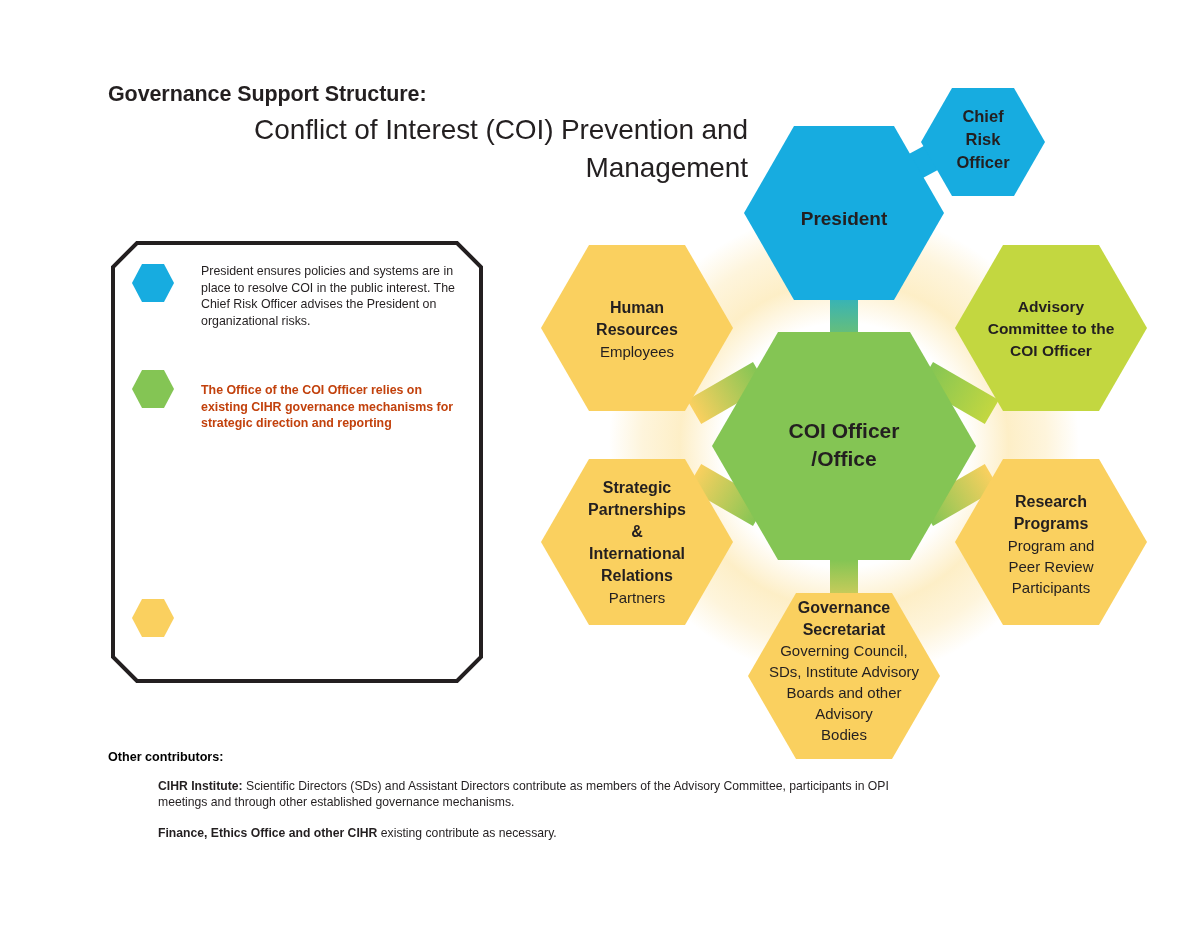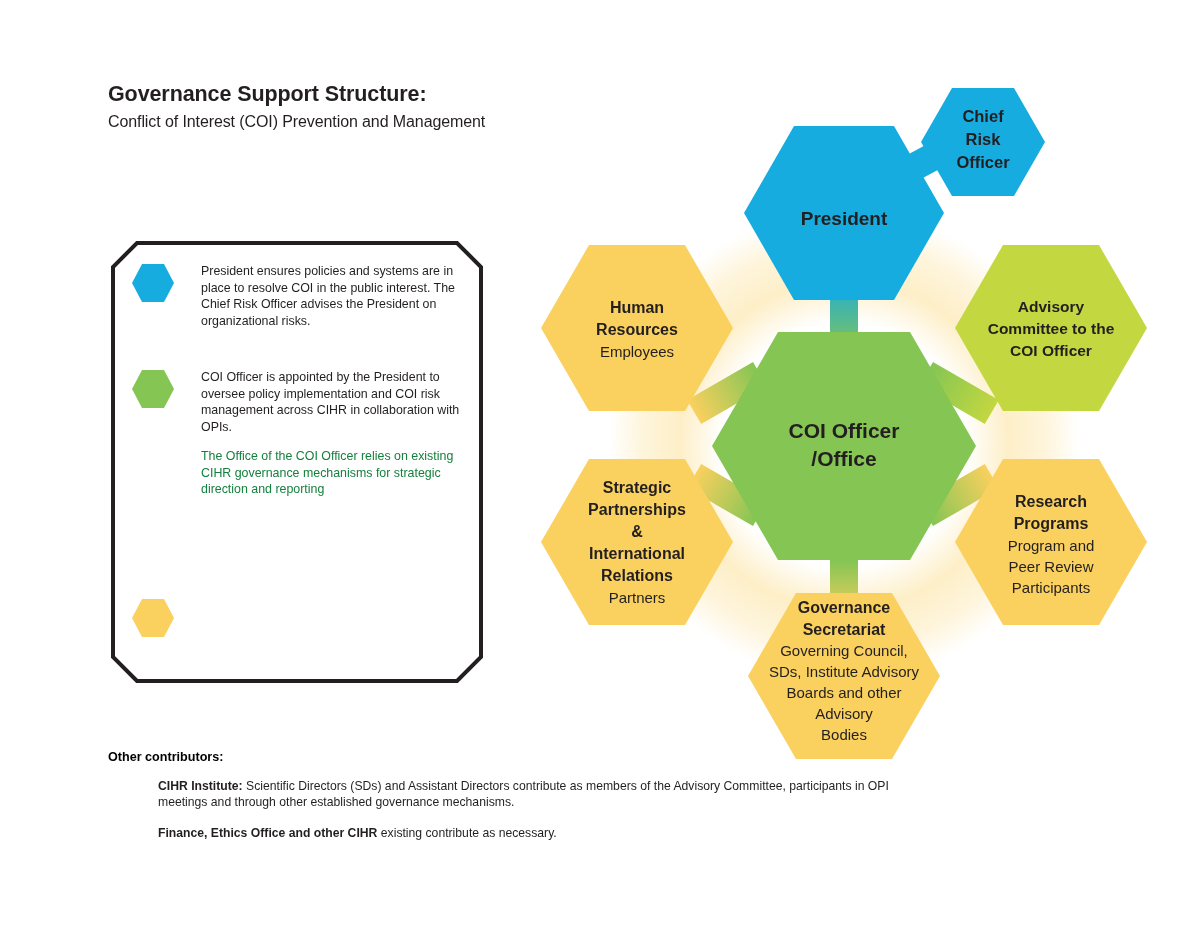--- a/index.html
+++ b/index.html
@@ -9,31 +9,31 @@
     font-family:"Liberation Sans", sans-serif;
     color:#231f20;
     overflow:hidden;
     position:relative;
   }
   .page{position:relative;width:1200px;height:939px;margin-left:8px;}
 
   
   .title-block{position:absolute;left:100px;top:80px;width:640px;}
   .title-line1{font-size:21.5px;font-weight:bold;letter-spacing:-0.1px;line-height:1.35;color:#231f20;}
-  .title-line2{font-size:16px;font-weight:normal;letter-spacing:-0.1px;line-height:1.35;color:#231f20;margin-top:2px;}
+  .title-line2{font-size:28px;font-weight:normal;letter-spacing:-0.1px;line-height:1.35;color:#231f20;margin-top:2px;text-align:right;}
 
   
   .legend-wrap{position:absolute;left:103px;top:241px;width:372px;height:442px;}
   .legend-svg{position:absolute;left:0;top:0;}
   .legend-content{position:absolute;left:0;top:0;width:372px;height:442px;}
 
   .legend-row{position:absolute;display:flex;}
   .legend-hex{width:44px;height:40px;flex:0 0 44px;margin-right:0px;}
   .legend-text{font-size:12.4px;line-height:1.33;color:#231f20;}
-  .legend-para2{font-size:12.4px;line-height:1.33;color:#15803d;margin-top:13px;}
+  .legend-para2{font-size:12.4px;line-height:1.33;color:#c2410c;margin-top:13px;font-weight:bold;}
 
   .r1{left:20px;top:22px;width:340px;}
   .r2{left:20px;top:128px;width:340px;}
   .r3{left:20px;top:283px;width:340px;}
   .r4{left:20px;top:357px;width:340px;}
   .lt-indent{margin-left:26px;width:268px;}
 
   
   .footer{position:absolute;left:100px;top:750px;width:800px;}
   .foot-title{font-size:12.6px;font-weight:bold;color:#000000;}
@@ -69,21 +69,20 @@
           <polygon points="11,1 33,1 43,20 33,39 11,39 1,20" fill="#17ACE0"></polygon>
         </svg>
         <div class="legend-text lt-indent">President ensures policies and systems are in place to resolve COI in the public interest. The Chief Risk Officer advises the President on organizational risks.</div>
       </div>
 
       <div class="legend-row r2">
         <svg class="legend-hex" viewBox="0 0 44 40">
           <polygon points="11,1 33,1 43,20 33,39 11,39 1,20" fill="#84C554"></polygon>
         </svg>
         <div class="lt-indent">
-          <div class="legend-text">COI Officer is appointed by the President to oversee policy implementation and COI risk management across CIHR in collaboration with OPIs.</div>
           <div class="legend-para2">The Office of the COI Officer relies on existing CIHR governance mechanisms for strategic direction and reporting</div>
         </div>
       </div>
 
 
       <div class="legend-row r4">
         <svg class="legend-hex" viewBox="0 0 44 40">
           <polygon points="11,1 33,1 43,20 33,39 11,39 1,20" fill="#FAD05F"></polygon>
         </svg>
       </div>

